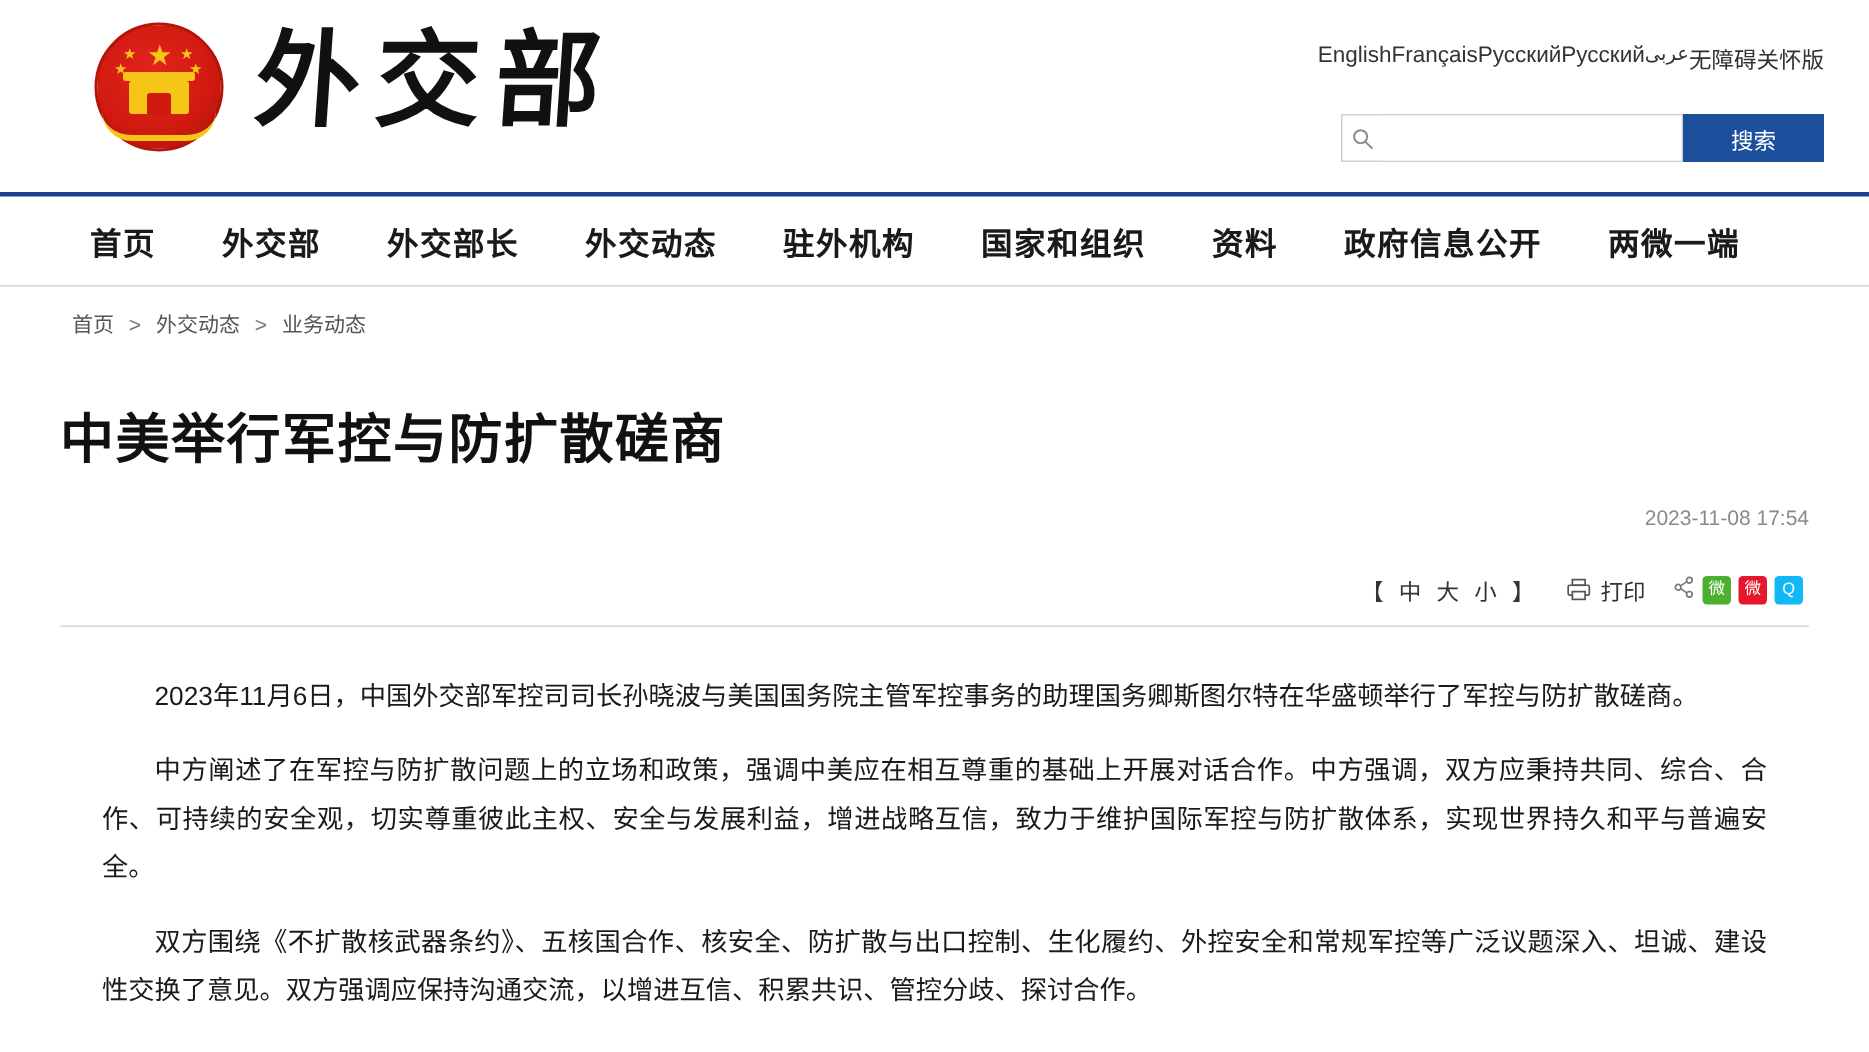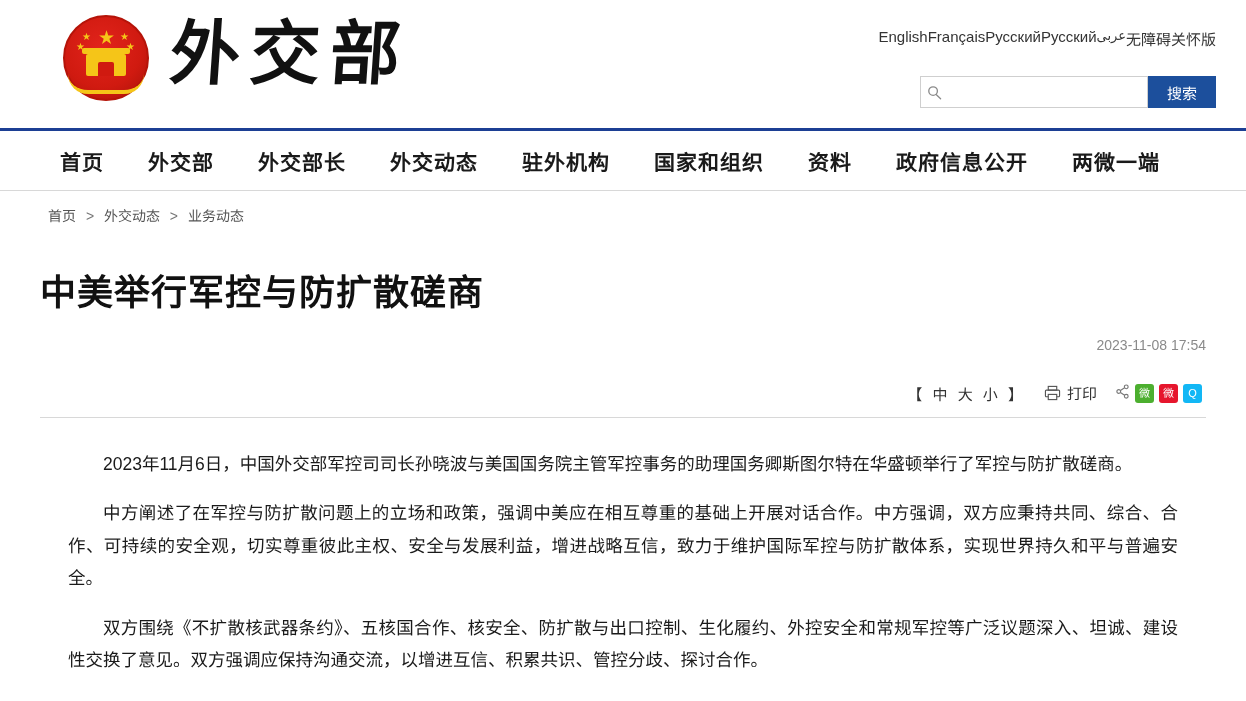--- a/index.html
+++ b/index.html
@@ -147,21 +147,21 @@
   .search-input-wrap input {
     border: 0;
     outline: none;
     flex: 1;
     height: 28px;
     font-size: 13px;
     font-family: "Liberation Sans", sans-serif;
     color: #333;
   }
   .search-btn {
-    width: 68px;
+    width: 94px;
     background: #1c4f9c;
     color: #fff;
     border: 0;
     font-size: 15px;
     font-family: "Liberation Sans", sans-serif;
     cursor: pointer;
   }
 
   
   .nav {
@@ -225,21 +225,20 @@
   .fontsize {
     letter-spacing: 3px;
     color: #333;
   }
   .print {
     display: flex;
     align-items: center;
     gap: 6px;
     color: #333;
     cursor: pointer;
-    font-family: Liberation Mono, monospace;
   }
   .print svg { display: block; }
   .share {
     display: flex;
     align-items: center;
     gap: 5px;
   }
   .share .sicon {
     width: 19px; height: 19px;
     border-radius: 3px;

